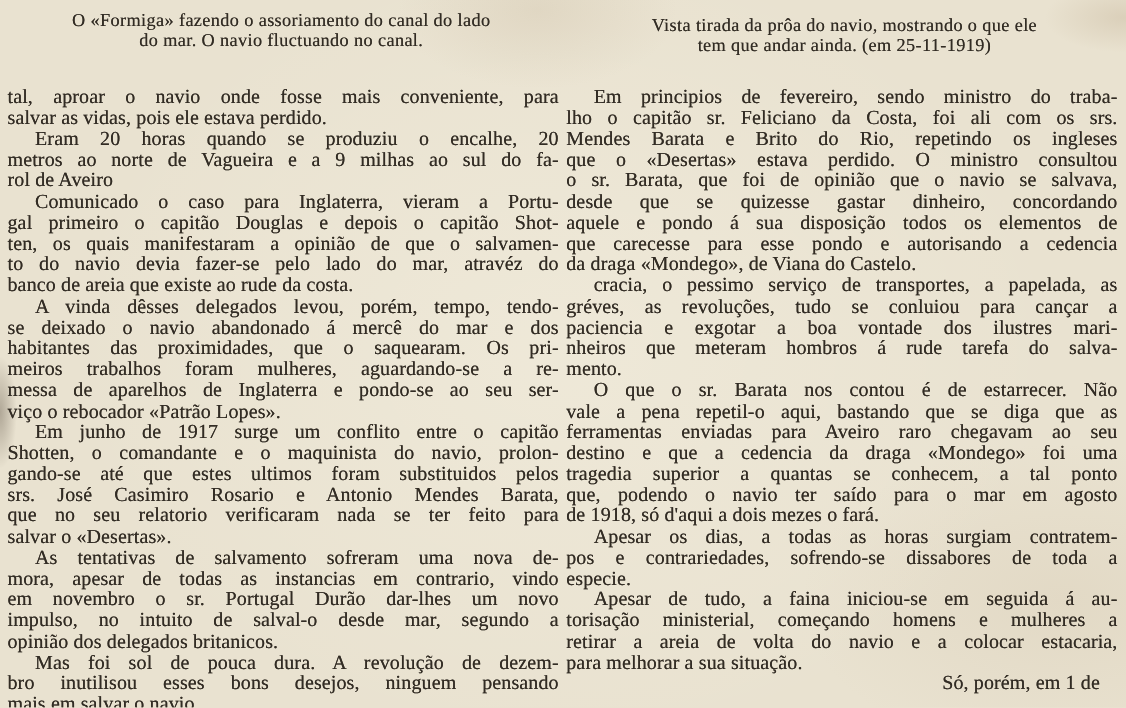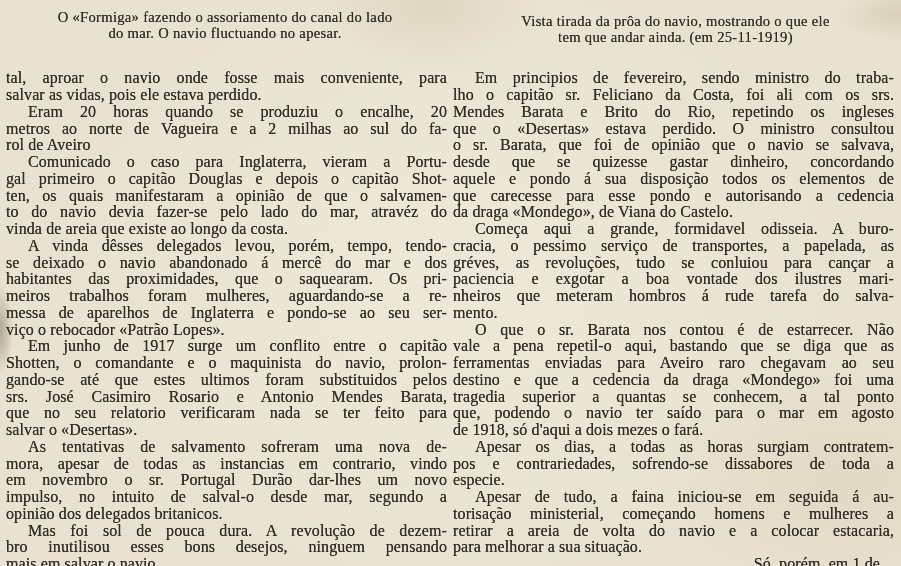--- a/index.html
+++ b/index.html
@@ -61,45 +61,45 @@
   .para.align-right .line.end { text-align-last: right; padding-right: 14px; }
 </style>
 </head>
 <body style="background: rgb(233, 226, 208);">
 
 <div class="page" style="color: rgb(50, 44, 36);">
 
   <div class="captions-row">
     <div class="caption cap-left">
       <div class="cap-line">O «Formiga» fazendo o assoriamento do canal do lado</div>
-      <div class="cap-line">do mar. O navio fluctuando no apesar.</div>
+      <div class="cap-line">do mar. O navio fluctuando no canal.</div>
     </div>
     <div class="caption cap-right">
       <div class="cap-line">Vista tirada  da prôa do navio, mostrando o que ele</div>
       <div class="cap-line">tem que andar ainda. (em 25-11-1919)</div>
     </div>
   </div>
 
   <div class="columns">
     <div class="column col-left">
         <div class="para">
           <div class="line">tal, aproar o navio onde fosse mais conveniente, para</div>
           <div class="line end">salvar as vidas, pois ele estava perdido.</div>
         </div>
         <div class="para indent">
           <div class="line">Eram 20 horas quando se produziu o encalhe, 20</div>
-          <div class="line">metros ao norte de Vagueira e a 2 milhas ao sul do fa-</div>
+          <div class="line">metros ao norte de Vagueira e a 9 milhas ao sul do fa-</div>
           <div class="line end">rol de Aveiro</div>
         </div>
         <div class="para indent">
           <div class="line">Comunicado o caso para Inglaterra, vieram a Portu-</div>
           <div class="line">gal primeiro o capitão Douglas e depois o capitão Shot-</div>
           <div class="line">ten, os quais manifestaram a opinião de que o salvamen-</div>
           <div class="line">to do navio devia fazer-se pelo lado do mar, atravéz do</div>
-          <div class="line end">vinda de areia que existe ao longo da costa.</div>
+          <div class="line end">banco de areia que existe ao rude da costa.</div>
         </div>
         <div class="para indent">
           <div class="line">A vinda dêsses delegados levou, porém, tempo, tendo-</div>
           <div class="line">se deixado o navio abandonado á mercê do mar e dos</div>
           <div class="line">habitantes das proximidades, que o saquearam. Os pri-</div>
           <div class="line">meiros trabalhos foram mulheres, aguardando-se a re-</div>
           <div class="line">messa de aparelhos de Inglaterra e pondo-se ao seu ser-</div>
           <div class="line end">viço o rebocador «Patrão Lopes».</div>
         </div>
         <div class="para indent">
@@ -129,21 +129,20 @@
           <div class="line">lho o capitão sr. Feliciano da Costa, foi ali com os srs.</div>
           <div class="line">Mendes Barata e Brito do Rio, repetindo os ingleses</div>
           <div class="line">que o «Desertas» estava perdido. O ministro consultou</div>
           <div class="line">o sr. Barata, que foi de opinião que o navio se salvava,</div>
           <div class="line">desde que se quizesse gastar dinheiro, concordando</div>
           <div class="line">aquele e pondo á sua disposição todos os elementos de</div>
           <div class="line">que carecesse para esse pondo e autorisando a cedencia</div>
           <div class="line end">da draga «Mondego», de Viana do Castelo.</div>
         </div>
         <div class="para indent">
-          <div class="line">Começa aqui a grande, formidavel odisseia. A buro-</div>
           <div class="line">cracia, o pessimo serviço de transportes, a papelada, as</div>
           <div class="line">gréves, as revoluções, tudo se conluiou para cançar a</div>
           <div class="line">paciencia e exgotar a boa vontade dos ilustres mari-</div>
           <div class="line">nheiros que meteram hombros á rude tarefa do salva-</div>
           <div class="line end">mento.</div>
         </div>
         <div class="para indent">
           <div class="line">O que o sr. Barata nos contou é de estarrecer. Não</div>
           <div class="line">vale a pena repetil-o aqui, bastando que se diga que as</div>
           <div class="line">ferramentas enviadas para Aveiro raro chegavam ao seu</div>

